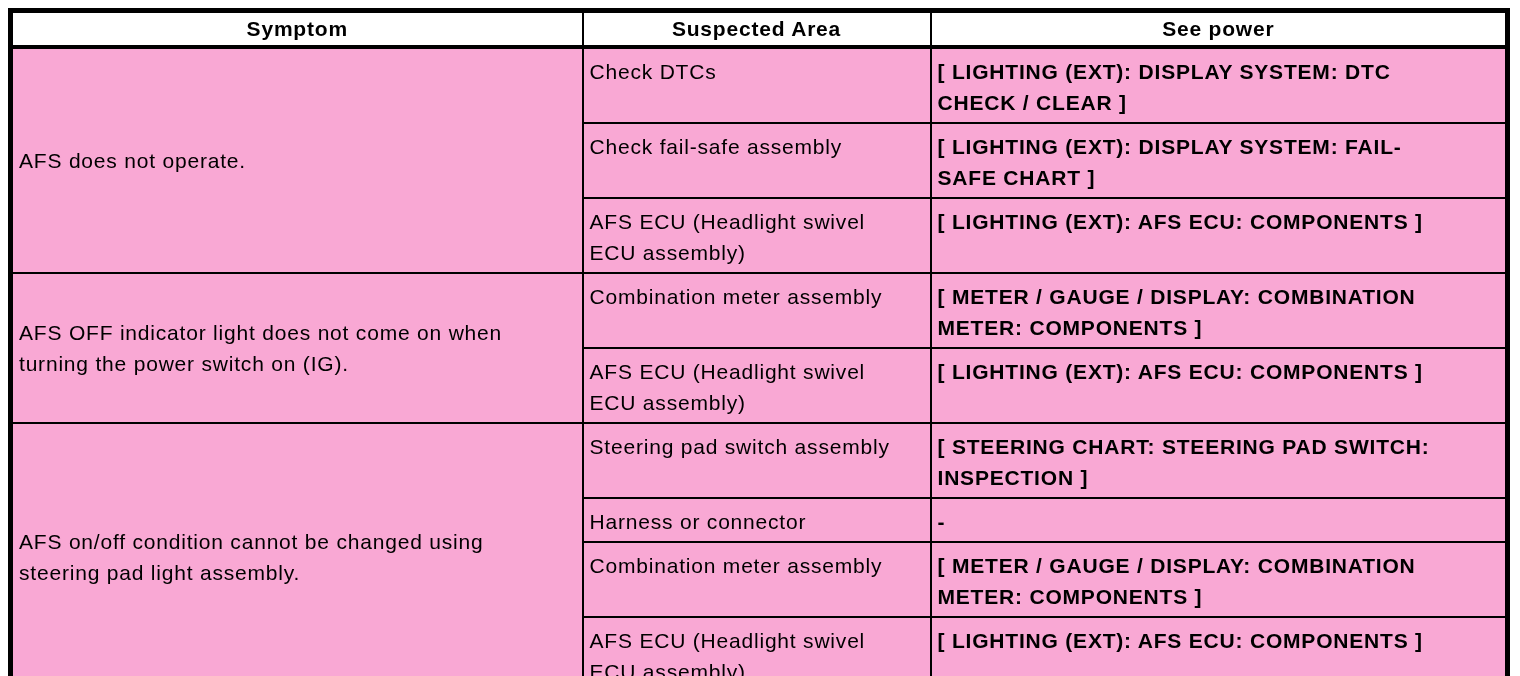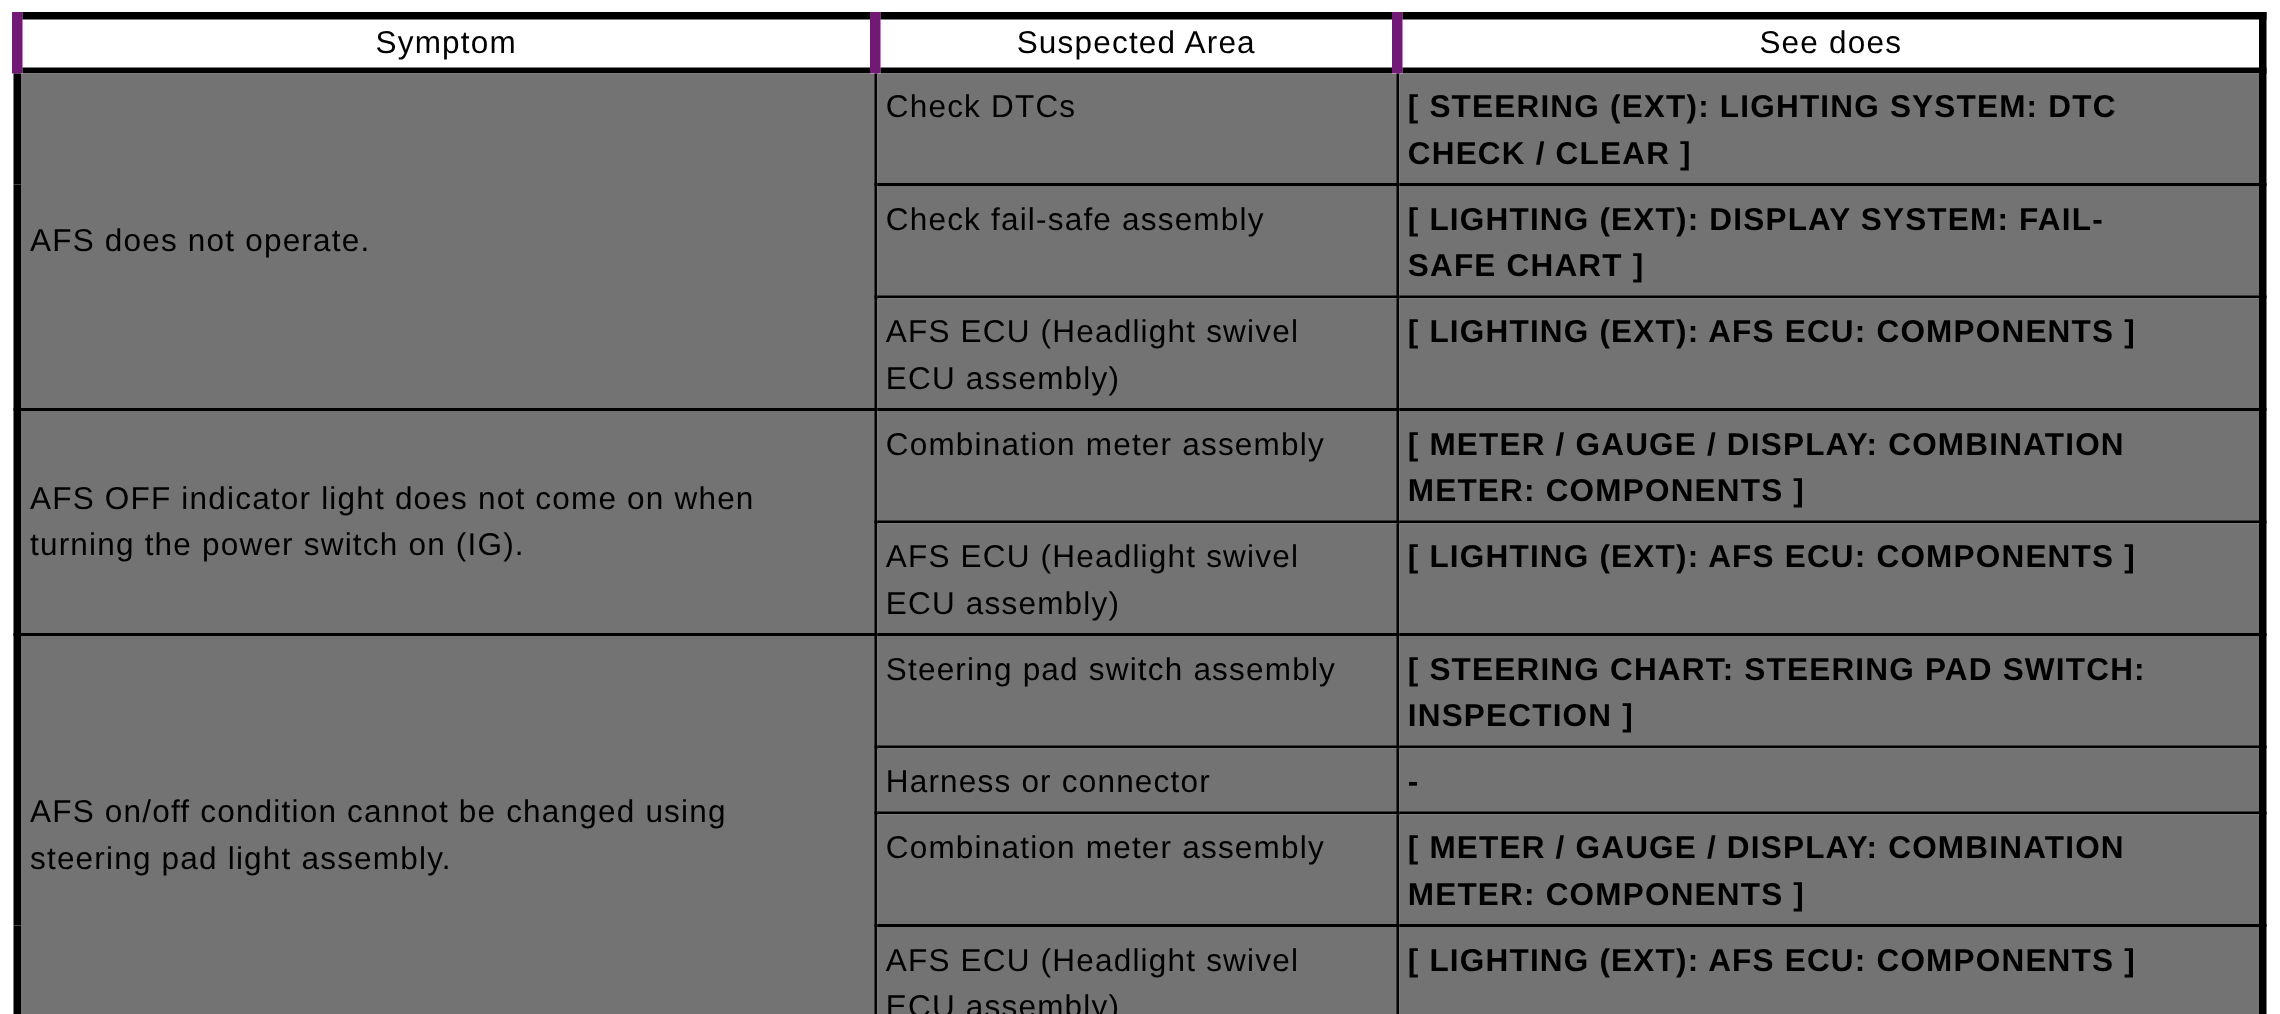--- a/index.html
+++ b/index.html
@@ -22,40 +22,40 @@
     table-layout: fixed;
     width: 1497px;
     background: #ffffff;
     border: 5px solid #000000;
   }
   col.c-symptom   { width: 572px; }
   col.c-suspected { width: 348px; }
   col.c-seepage   { width: 577px; }
 
   th {
-    border-left: 7px solid #701a75;
+    border-left: 2px solid #701a75;
     border-right: 2px solid #000000;
     border-bottom: 4px solid #000000;
     height: 36px;
     font-size: 21px;
-    font-weight: normal;
+    font-weight: bold;
     letter-spacing: 0.8px;
     text-align: center;
     vertical-align: middle;
     padding: 2px 4px;
     background: #ffffff;
   }
   td {
     border: 2px solid #000000;
     font-size: 21px;
     line-height: 31px;
     letter-spacing: 0.8px;
     vertical-align: top;
     padding: 7px 5px 4px 6px;
-    background: #737373;
+    background: #f9a8d4;
     overflow: hidden;
   }
   td.symptom-cell {
     vertical-align: middle;
     padding-top: 4px;
     padding-bottom: 4px;
   }
   .symptom-text   { max-width: 525px; }
   .suspected-text { max-width: 315px; }
   .seepage-text   { max-width: 500px; font-weight: bold; }
@@ -67,34 +67,34 @@
   <table class="symptom-table">
     <colgroup>
       <col class="c-symptom">
       <col class="c-suspected">
       <col class="c-seepage">
     </colgroup>
     <thead>
       <tr>
         <th>Symptom</th>
         <th>Suspected Area</th>
-        <th>See does</th>
+        <th>See power</th>
       </tr>
     </thead>
     <tbody>
 
       <tr style="height:73px;">
         <td class="symptom-cell" rowspan="3">
           <div class="symptom-text">AFS does not operate.</div>
         </td>
         <td>
           <div class="suspected-text">Check DTCs</div>
         </td>
         <td>
-          <div class="seepage-text">[ STEERING (EXT): LIGHTING SYSTEM: DTC CHECK / CLEAR ]</div>
+          <div class="seepage-text">[ LIGHTING (EXT): DISPLAY SYSTEM: DTC CHECK / CLEAR ]</div>
         </td>
       </tr>
       <tr style="height:72px;">
         <td>
           <div class="suspected-text">Check fail-safe assembly</div>
         </td>
         <td>
           <div class="seepage-text">[ LIGHTING (EXT): DISPLAY SYSTEM: FAIL-SAFE CHART ]</div>
         </td>
       </tr>

